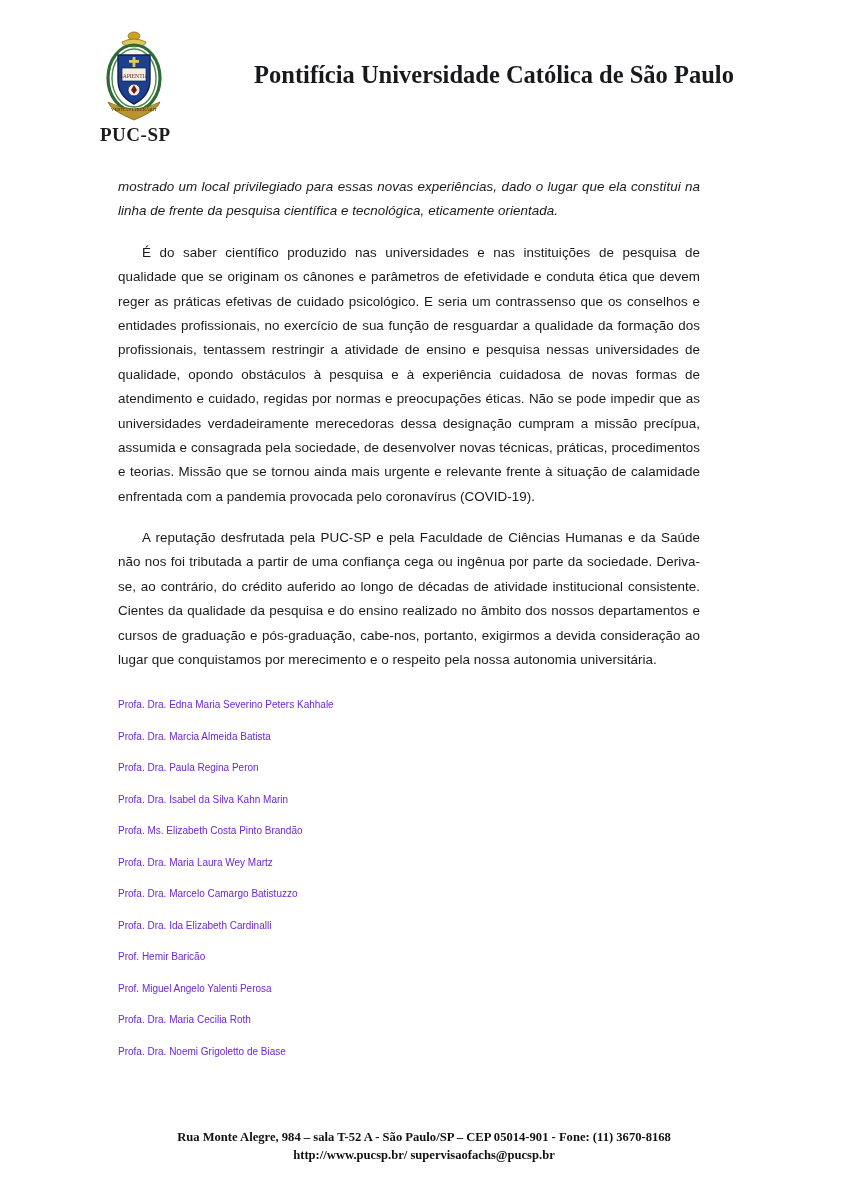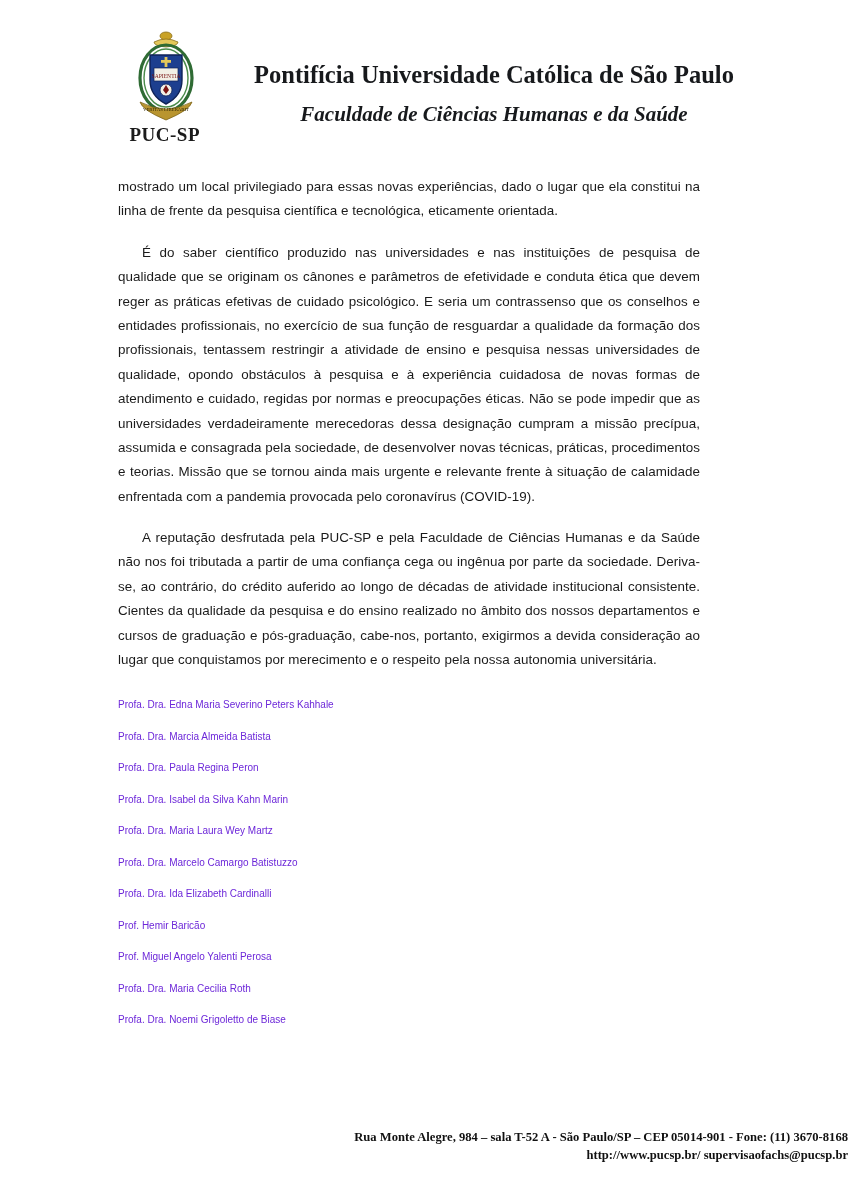--- a/index.html
+++ b/index.html
@@ -28,21 +28,21 @@
   .header {
     display: flex;
     align-items: flex-start;
     padding: 30px 60px 0 100px;
     height: 175px;
   }
   .crest-block {
     width: 100px;
     display: flex;
     flex-direction: column;
-    align-items: flex-end;
+    align-items: flex-start;
     flex: none;
   }
   .crest {
     width: 68px;
     height: 90px;
     position: relative;
   }
   .crest-label {
     font-family: "Liberation Serif", serif;
     font-size: 19px;
@@ -81,20 +81,21 @@
   p.para {
     font-size: 13.4px;
     line-height: 1.82;
     text-align: justify;
     margin: 0 0 17px 0;
     color: #1a1a1a;
     letter-spacing: 0.05px;
   }
   p.para.first {
     text-indent: 0;
+    font-style: italic;
   }
   p.para.indent {
     text-indent: 24px;
   }
 
   .signatures {
     padding: 8px 148px 0 118px;
   }
   .sig {
     font-size: 10px;
@@ -102,21 +103,21 @@
     margin: 0 0 15.5px 0;
     color: #6d28d9;
   }
 
   
   .footer {
     position: absolute;
     left: 0;
     right: 0;
     bottom: 36px;
-    text-align: right;
+    text-align: center;
     font-family: "Liberation Serif", serif;
     font-size: 12.6px;
     font-weight: bold;
     color: #111111;
     line-height: 1.45;
   }
   .footer .line2 {
     font-weight: bold;
   }
 
@@ -151,35 +152,35 @@
           <path d="M31 60 L34 55 L37 60 L34 64 Z" fill="#7a1414"></path>
 
           <path d="M8 72 Q34 86 60 72 Q58 80 34 90 Q10 80 8 72 Z" fill="#b9952f" stroke="#7d6418" stroke-width="0.8"></path>
           <text x="34" y="81" font-family="Liberation Serif, serif" font-size="4.8" fill="#2b2200" text-anchor="middle">VERITAS  LIBERABIT</text>
         </svg>
       </div>
       <div class="crest-label">PUC-SP</div>
     </div>
     <div class="header-titles">
       <div class="title-main">Pontifícia Universidade Católica de São Paulo</div>
-      <div class="title-sub">Faculdade de Ciências Humanas e da Saúde</div>
     </div>
   </div>
 
   <div class="content">
     <p class="para first">mostrado um local privilegiado para essas novas experiências, dado o lugar que ela constitui na linha de frente da pesquisa científica e tecnológica, eticamente orientada.</p>
     <p class="para indent">É do saber científico produzido nas universidades e nas instituições de pesquisa de qualidade que se originam os cânones e parâmetros de efetividade e conduta ética que devem reger as práticas efetivas de cuidado psicológico. E seria um contrassenso que os conselhos e entidades profissionais, no exercício de sua função de resguardar a qualidade da formação dos profissionais, tentassem restringir a atividade de ensino e pesquisa nessas universidades de qualidade, opondo obstáculos à pesquisa e à experiência cuidadosa de novas formas de atendimento e cuidado, regidas por normas e preocupações éticas. Não se pode impedir que as universidades verdadeiramente merecedoras dessa designação cumpram a missão precípua, assumida e consagrada pela sociedade, de desenvolver novas técnicas, práticas, procedimentos e teorias. Missão que se tornou ainda mais urgente e relevante frente à situação de calamidade enfrentada com a pandemia provocada pelo coronavírus (COVID-19).</p>
     <p class="para indent">A reputação desfrutada pela PUC-SP e pela Faculdade de Ciências Humanas e da Saúde não nos foi tributada a partir de uma confiança cega ou ingênua por parte da sociedade. Deriva-se, ao contrário, do crédito auferido ao longo de décadas de atividade institucional consistente. Cientes da qualidade da pesquisa e do ensino realizado no âmbito dos nossos departamentos e cursos de graduação e pós-graduação, cabe-nos, portanto, exigirmos a devida consideração ao lugar que conquistamos por merecimento e o respeito pela nossa autonomia universitária.</p>
   </div>
 
   <div class="signatures">
     <div class="sig">Profa. Dra. Edna Maria Severino Peters Kahhale</div>
     <div class="sig">Profa. Dra. Marcia Almeida Batista</div>
     <div class="sig">Profa. Dra. Paula Regina Peron</div>
     <div class="sig">Profa. Dra. Isabel da Silva Kahn Marin</div>
+    <div class="sig">Profa. Ms. Elizabeth Costa Pinto Brandão</div>
     <div class="sig">Profa. Dra. Maria Laura Wey Martz</div>
     <div class="sig">Profa. Dra. Marcelo Camargo Batistuzzo</div>
     <div class="sig">Profa. Dra. Ida Elizabeth Cardinalli</div>
     <div class="sig">Prof. Hemir Baricão</div>
     <div class="sig">Prof. Miguel Angelo Yalenti Perosa</div>
     <div class="sig">Profa. Dra. Maria Cecilia Roth</div>
     <div class="sig">Profa. Dra. Noemi Grigoletto de Biase</div>
   </div>
 
   <div class="footer">

